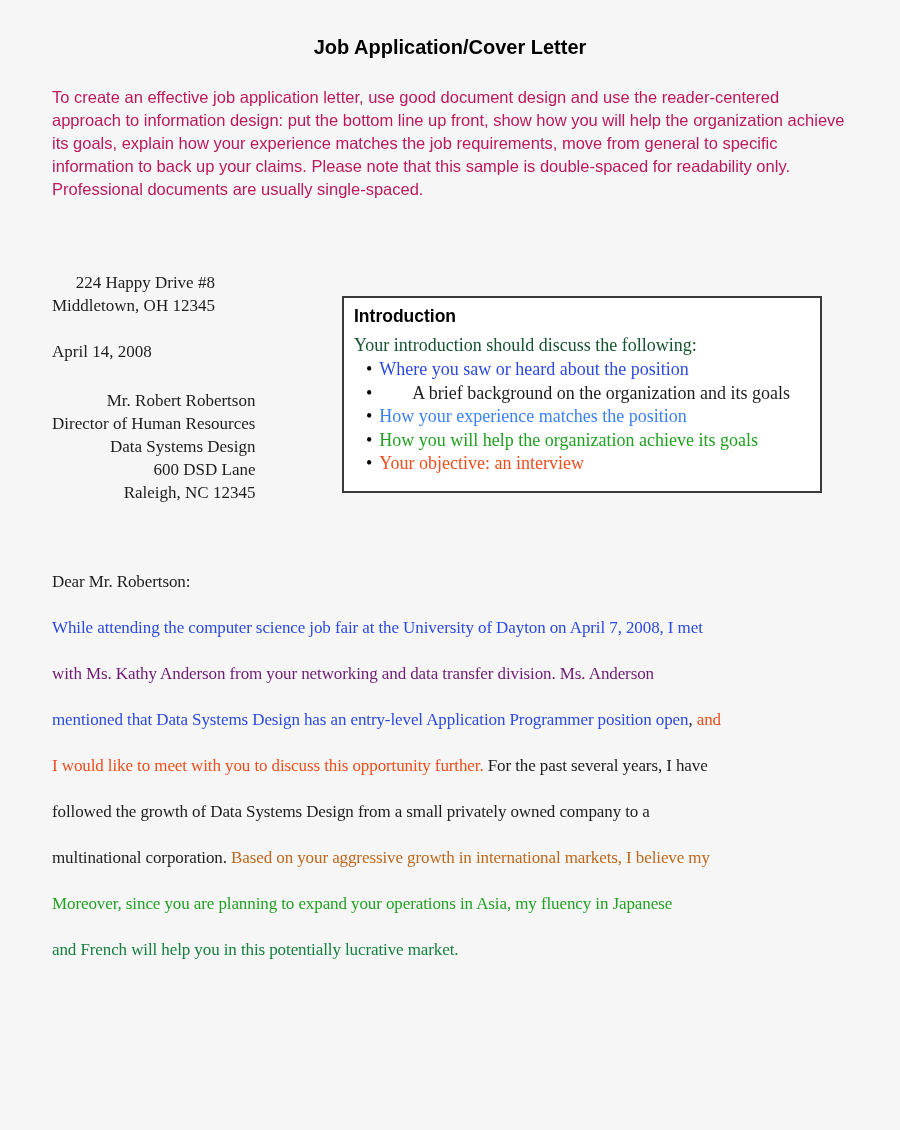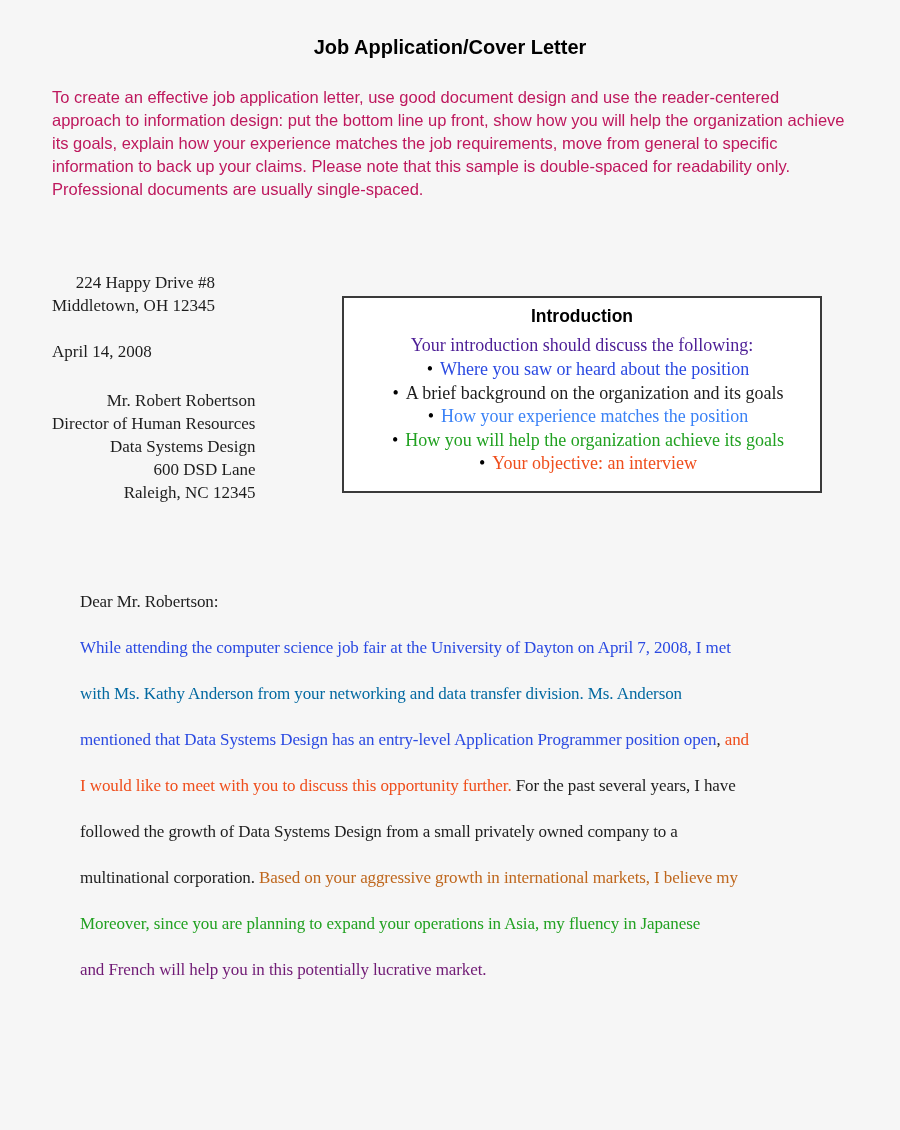--- a/index.html
+++ b/index.html
@@ -45,53 +45,51 @@
   .date-line { top: 340px; }
   .recipient { top: 389px; }
   .intro-box {
     position: absolute;
     left: 342px; top: 296px;
     width: 480px; height: 197px;
     box-sizing: border-box;
     background: #ffffff;
     border: 2px solid #3a3a3a;
     padding: 7px 10px 0 10px;
-    text-align: center;
   }
   .box-heading {
     font-family: "Liberation Sans", sans-serif;
     font-size: 17.5px;
     font-weight: bold;
     color: #000000;
     margin: 1px 0 7px 0;
   }
   .box-lead {
     font-size: 18px;
     line-height: 23px;
-    color: #4c1d95;
+    color: #14532d;
     margin-bottom: 1px;
   }
   .box-bullets {
     list-style: none;
     margin: 0;
     padding: 0 0 0 12px;
     font-size: 18px;
     line-height: 23.6px;
   }
   .box-bullets li { white-space: nowrap; }
   .bullet-dot { color: #000000; margin-right: 7px; }
   .letter-body {
     position: absolute;
-    left: 52px; top: 579px;
+    left: 52px; top: 559px;
     font-size: 17px;
     line-height: 46px;
     letter-spacing: -0.1px;
     color: #1d1d1d;
     white-space: nowrap;
-    margin-left: 28px;
   }
   .body-line { height: 46px; }
 </style>
 </head>
 <body>
 
 <div class="page">
 
   <h1 class="doc-title">Job Application/Cover Letter</h1>
 
@@ -106,34 +104,34 @@
 Director of Human Resources
 Data Systems Design
 600 DSD Lane
 Raleigh, NC 12345</div>
 
   <div class="intro-box">
     <div class="box-heading">Introduction</div>
     <div class="box-lead">Your introduction should discuss the following:</div>
     <ul class="box-bullets" id="intro-bullets">
         <li><span class="bullet-dot">•</span><span style="color: rgb(43, 74, 226);">Where you saw or heard about the position</span></li>
-        <li><span class="bullet-dot">•</span><span style="color: rgb(29, 29, 29);">A brief background on the organization and its goals</span></li>
+        <li><span class="bullet-dot">•</span><span style="color: rgb(29, 29, 29); margin-left: 33px;">A brief background on the organization and its goals</span></li>
         <li><span class="bullet-dot">•</span><span style="color: #3b82f6;">How your experience matches the position</span></li>
         <li><span class="bullet-dot">•</span><span style="color: rgb(33, 161, 33);">How you will help the organization achieve its goals</span></li>
         <li><span class="bullet-dot">•</span><span style="color: rgb(239, 78, 28);">Your objective: an interview</span></li>
       </ul>
   </div>
 
   <div class="letter-body">
     <div class="body-line">Dear Mr. Robertson:</div>
     <div id="body-lines">
         <div class="body-line"><span style="color: rgb(43, 74, 226);">While attending the computer science job fair at the University of Dayton on April 7, 2008, I met</span></div>
-        <div class="body-line"><span style="color: #0369a1;">with Ms. Kathy Anderson from your networking and data transfer division. Ms. Anderson</span></div>
+        <div class="body-line"><span style="color: #701a75;">with Ms. Kathy Anderson from your networking and data transfer division. Ms. Anderson</span></div>
         <div class="body-line"><span style="color: rgb(43, 74, 226);">mentioned that Data Systems Design has an entry-level Application Programmer position open</span><span style="color: rgb(29, 29, 29);">, </span><span style="color: rgb(239, 78, 28);">and</span></div>
         <div class="body-line"><span style="color: rgb(239, 78, 28);">I would like to meet with you to discuss this opportunity further.</span><span style="color: rgb(29, 29, 29);"> For the past several years, I have</span></div>
         <div class="body-line"><span style="color: rgb(29, 29, 29);">followed the growth of Data Systems Design from a small privately owned company to a</span></div>
         <div class="body-line"><span style="color: rgb(29, 29, 29);">multinational corporation.</span><span style="color: rgb(191, 103, 29);"> Based on your aggressive growth in international markets, I believe my</span></div>
         <div class="body-line"><span style="color: rgb(33, 161, 33);">Moreover, since you are planning to expand your operations in Asia, my fluency in Japanese</span></div>
-        <div class="body-line"><span style="color: #701a75;">and French will help you in this potentially lucrative market.</span></div>
+        <div class="body-line"><span style="color: #15803d;">and French will help you in this potentially lucrative market.</span></div>
       </div>
   </div>
 
 </div>
 
 </body></html>

